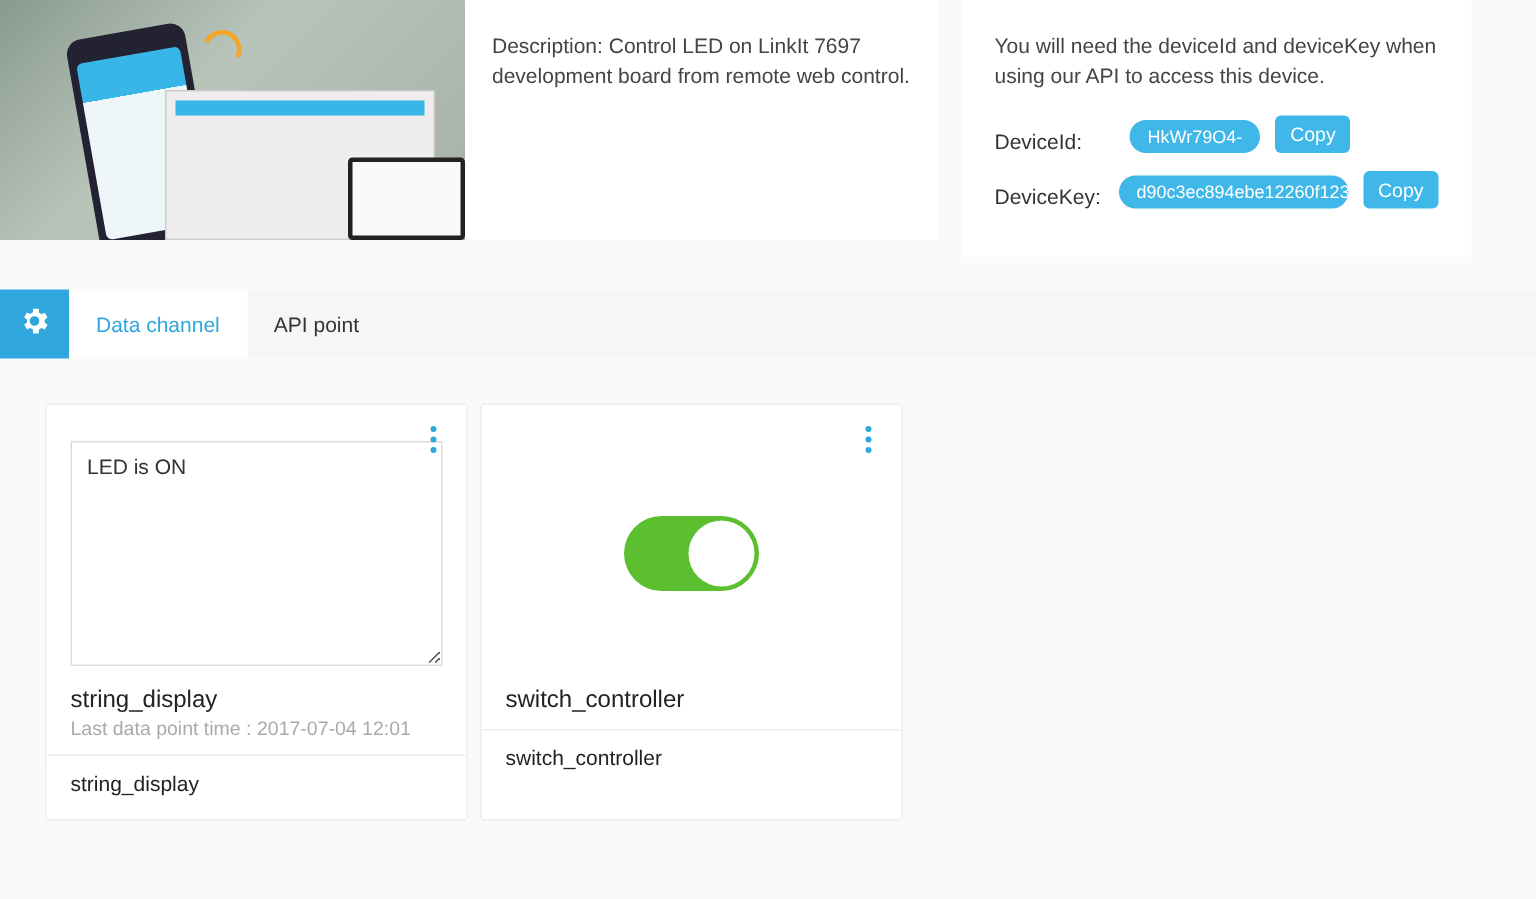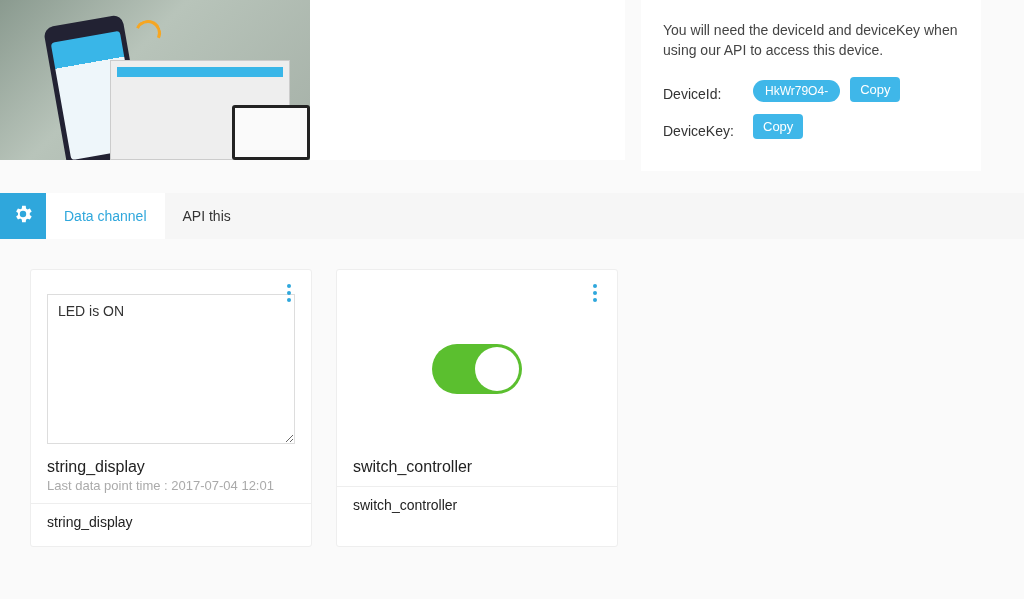--- a/index.html
+++ b/index.html
@@ -147,21 +147,21 @@
     align-items:center;
     cursor:pointer;
     color:#333;
     background:#fff;
   }
   .tab.active{ color:#2fa7dc;}
   .tab.plain{ background:transparent;}
   
   .channels{
     display:flex;
-    gap:24px;
+    gap:8px;
     padding:30px;
   }
   .channel-card{
     width:282px;
     background:#fff;
     border:1px solid #eee;
     border-radius:3px;
     padding:14px 16px 16px;
     position:relative;
   }
@@ -236,46 +236,48 @@
 <body>
 
 <div class="top-row">
   <div class="info-card">
     <div class="thumb">
       <div class="phone"></div>
       <div class="wifi"></div>
       <div class="laptop"></div>
       <div class="tablet"></div>
     </div>
+    <div class="desc">Description: Control LED on LinkIt 7697 development board from remote web control.</div>
   </div>
 
   <div class="device-card">
     <div class="api-note">You will need the deviceId and deviceKey when using our API to access this device.</div>
     <div class="kv-row">
       <span class="label">DeviceId:</span>
       <span class="pill">HkWr79O4-</span>
       <button class="copy-btn">Copy</button>
     </div>
     <div class="kv-row">
       <span class="label">DeviceKey:</span>
+      <span class="pill">d90c3ec894ebe12260f123</span>
       <button class="copy-btn">Copy</button>
     </div>
   </div>
 </div>
 
 <div class="tabs-row">
   <div class="gear-tab">
     <span>
       <svg viewBox="0 0 24 24">
           <path d="M19.4 13a7.8 7.8 0 000-2l2.1-1.6-2-3.4-2.5 1a7.6 7.6 0 00-1.7-1L15 3h-4l-.3 2.9a7.6 7.6 0 00-1.7 1l-2.5-1-2 3.4L6.6 11a7.8 7.8 0 000 2l-2.1 1.6 2 3.4 2.5-1a7.6 7.6 0 001.7 1L11 21h4l.3-2.9a7.6 7.6 0 001.7-1l2.5 1 2-3.4zM12 15.5A3.5 3.5 0 1115.5 12 3.5 3.5 0 0112 15.5z"></path>
         </svg>
     </span>
   </div>
   <div class="tab active">Data channel</div>
-  <div class="tab plain">API this</div>
+  <div class="tab plain">API point</div>
 </div>
 
 <div class="channels">
 
   <div class="channel-card">
     <div class="kebab">
         <span></span>
         <span></span>
         <span></span>
       </div>

